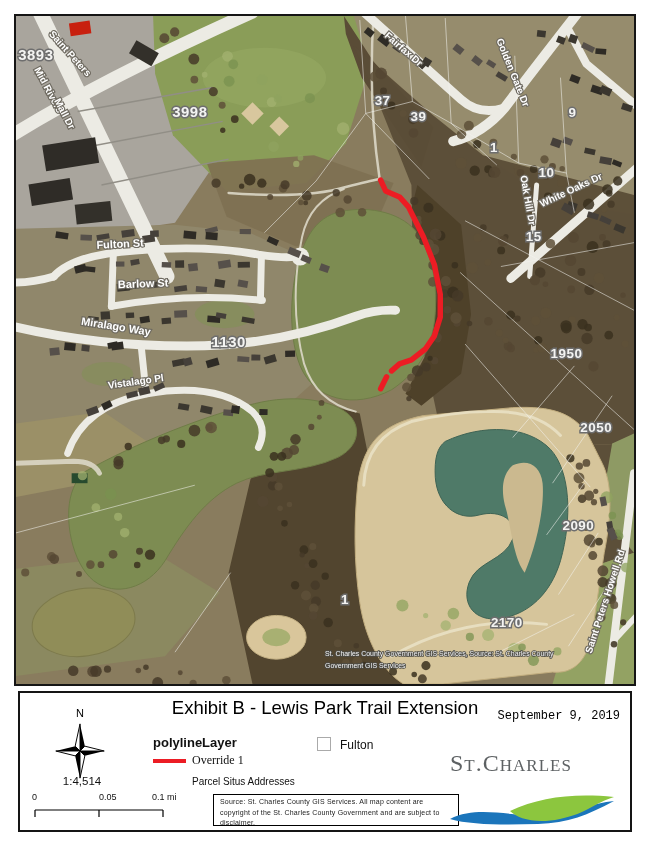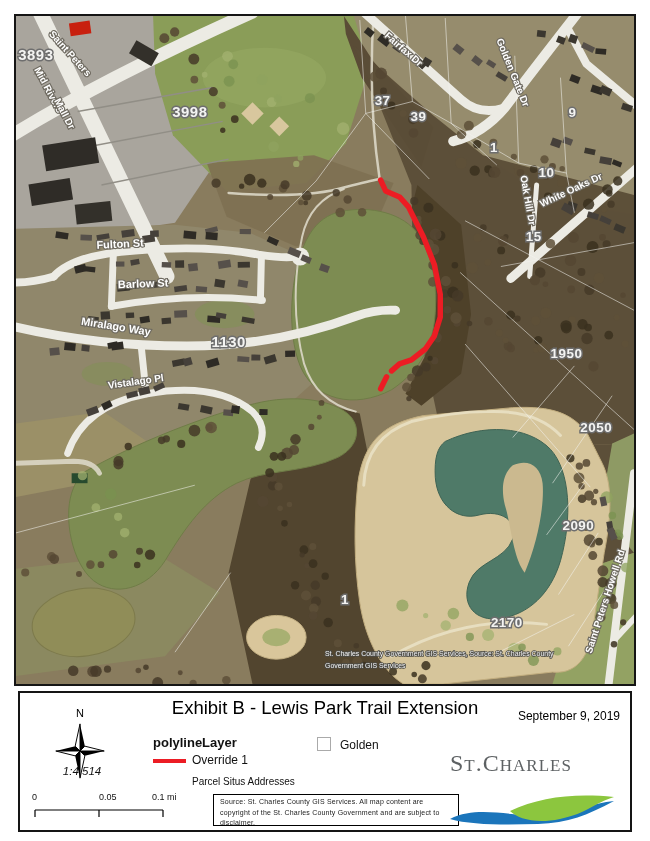--- a/index.html
+++ b/index.html
@@ -20,30 +20,30 @@
   .parcel-lbl-lg{font-size:15px;}
   .street-lbl{font-family:"Liberation Sans",sans-serif;font-weight:bold;font-size:10px;
      fill:#ffffff;stroke:#6e6a60;stroke-width:2.4px;paint-order:stroke;text-anchor:middle;}
   .street-lbl-lg{font-size:11px;}
   .attr-lbl{font-family:"Liberation Sans",sans-serif;font-size:7px;fill:#f5f5f5;
      stroke:#4a4a46;stroke-width:1.6px;paint-order:stroke;}
   
   #legend-frame{position:absolute;left:18px;top:691px;width:614px;height:141px;
                 border:2px solid #151515;box-sizing:border-box;background:#ffffff;}
   #lg-title{position:absolute;left:0;right:0;top:4px;text-align:center;font-size:18.5px;color:#000;}
-  #lg-date{position:absolute;right:10px;top:16px;font-size:12px;color:#000;}
+  #lg-date{position:absolute;right:10px;top:16px;font-size:12px;color:#000;font-family:Liberation Mono, monospace;}
   #north{position:absolute;left:33px;top:14px;width:54px;text-align:center;}
   #north .n-letter{font-size:11px;color:#000;display:block;margin-bottom:1px;}
-  #lg-scale{position:absolute;left:14px;top:72px;width:96px;text-align:center;font-size:11.5px;font-style:italic;}
+  #lg-scale{position:absolute;left:14px;top:82px;width:96px;text-align:center;font-size:11.5px;}
   #scalebar{position:absolute;left:12px;top:99px;width:150px;height:32px;font-size:9px;}
   #scalebar .tick-lbl{position:absolute;top:0;}
   #scalebar svg{position:absolute;left:0;top:15px;}
   #lg-layer{position:absolute;left:133px;top:42px;font-size:13px;font-weight:bold;}
   #lg-swatch-line{position:absolute;left:133px;top:66px;width:33px;height:4px;}
-  #lg-override{position:absolute;left:172px;top:60px;font-size:12px;}
+  #lg-override{position:absolute;left:172px;top:60px;font-size:12px;font-family:Liberation Serif, serif;}
   #lg-parcel-box{position:absolute;left:297px;top:44px;width:12px;height:12px;
                  background:#ffffff;border:1px solid #aaaaaa;}
   #lg-parcels{position:absolute;left:320px;top:45px;font-size:12px;}
   #lg-situs{position:absolute;left:172px;top:83px;font-size:10px;}
   #lg-source{position:absolute;left:193px;top:101px;width:232px;height:26px;border:1px solid #000;
              padding:2px 6px;font-size:7px;line-height:1.5;color:#222;letter-spacing:.2px;}
   #lg-logo{position:absolute;right:14px;top:58px;width:168px;height:76px;}
   .logo-line{font-family:"Liberation Serif",serif;font-variant:small-caps;color:#5d6163;line-height:1;}
   #logo-l1{font-size:24px;letter-spacing:1px;margin-left:2px;}
   #logo-l2{font-size:22px;letter-spacing:4px;margin-left:8px;margin-top:-1px;}
@@ -584,21 +584,21 @@
       <span class="tick-lbl" style="left:120px;">0.1 mi</span>
       <svg width="150" height="12" viewBox="0 0 150 12">
         <path d="M3,3 L131,3 M3,3 L3,10 M67,3 L67,10 M131,3 L131,10" stroke="#000" stroke-width="1.2" fill="none"></path>
       </svg>
     </div>
 
     <div id="lg-layer">polylineLayer</div>
     <div id="lg-swatch-line" style="background: rgb(236, 28, 36);"></div>
     <div id="lg-override">Override 1</div>
     <div id="lg-parcel-box"></div>
-    <div id="lg-parcels">Golden</div>
+    <div id="lg-parcels">Fulton</div>
     <div id="lg-situs">Parcel Situs Addresses</div>
 
     <div id="lg-source">Source: St. Charles County GIS Services.  All map content are copyright of the St. Charles County Government and are subject to disclaimer.</div>
 
     <div id="lg-logo">
       <div class="logo-line" id="logo-l1">St.Charles</div>
       <svg id="logo-swoosh" width="168" height="34" viewBox="0 0 168 34">
         <path id="swoosh-blue" d="M2,26 C30,12 62,24 92,22 C120,20 146,10 166,8 C140,22 120,30 90,31 C56,32 22,32 2,26 Z" fill="#1b75bb"></path>
         <path id="swoosh-green" d="M62,18 C92,4 126,0 166,4 C146,10 140,20 112,26 C88,31 70,26 62,18 Z" fill="#8cc63e"></path>
       </svg>

